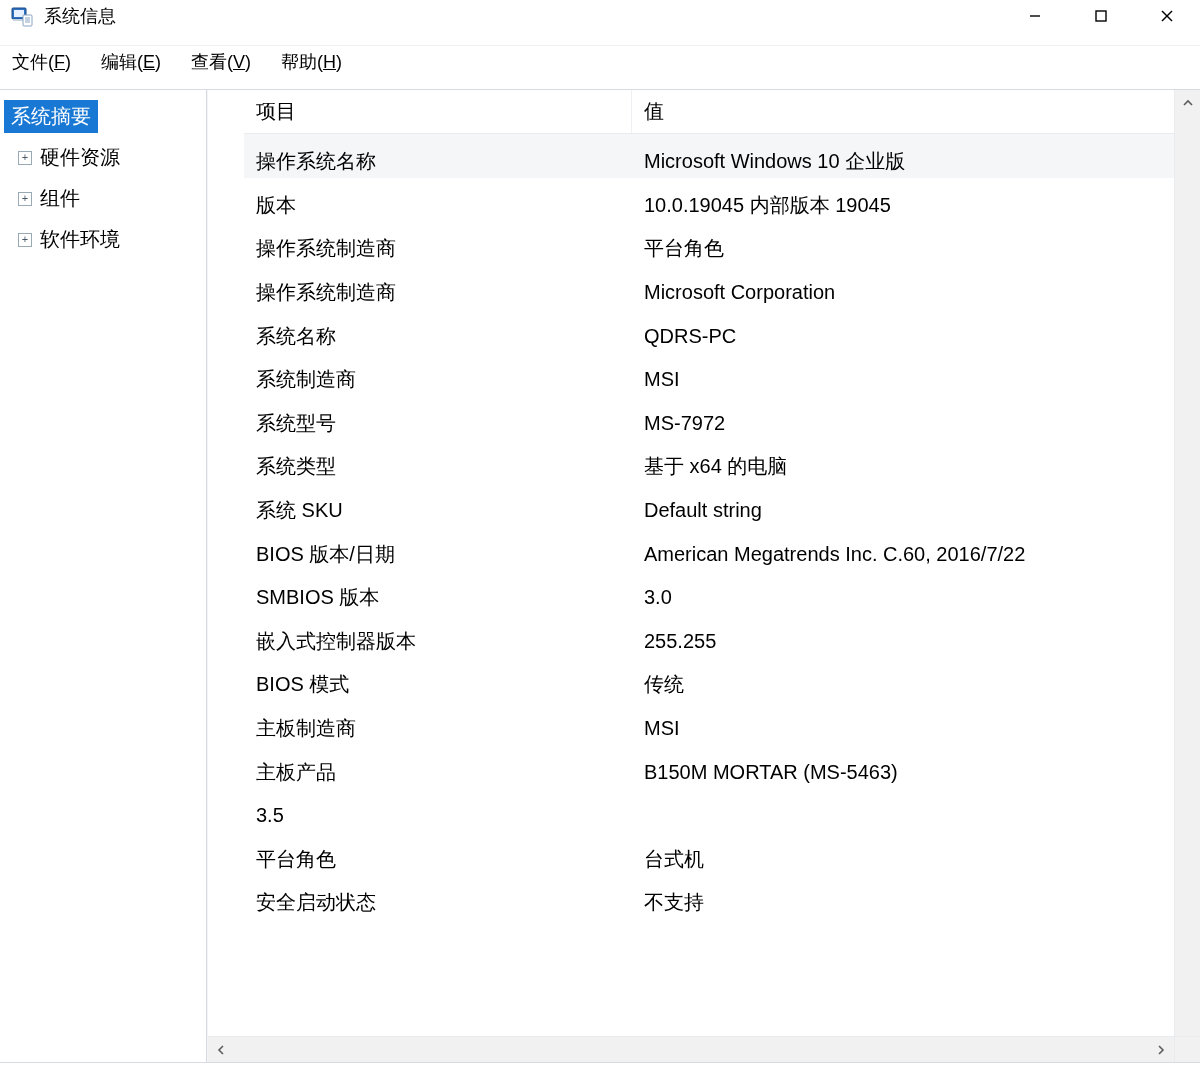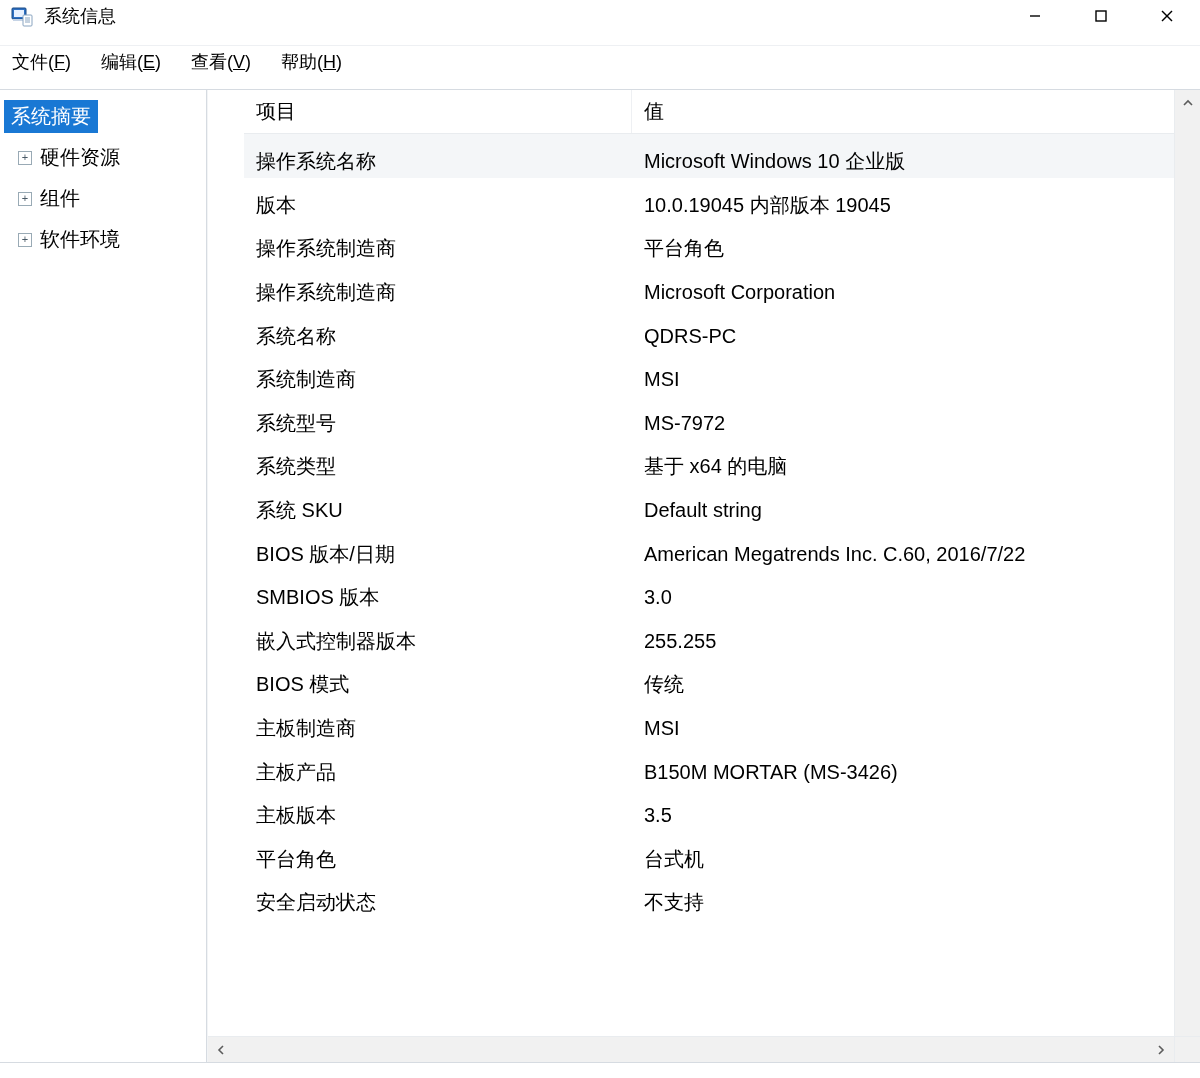--- a/index.html
+++ b/index.html
@@ -309,24 +309,23 @@
             <div class="lv-row">
               <div class="cell cell-item">BIOS 模式</div>
               <div class="cell cell-value">传统</div>
             </div>
             <div class="lv-row">
               <div class="cell cell-item">主板制造商</div>
               <div class="cell cell-value">MSI</div>
             </div>
             <div class="lv-row">
               <div class="cell cell-item">主板产品</div>
-              <div class="cell cell-value">B150M MORTAR (MS-3426)</div>
-            </div>
-            <div class="lv-row">
-              <div class="cell cell-item">主板版本</div>
+              <div class="cell cell-value">B150M MORTAR (MS-5463)</div>
+            </div>
+            <div class="lv-row">
               <div class="cell cell-value">3.5</div>
             </div>
             <div class="lv-row">
               <div class="cell cell-item">平台角色</div>
               <div class="cell cell-value">台式机</div>
             </div>
             <div class="lv-row">
               <div class="cell cell-item">安全启动状态</div>
               <div class="cell cell-value">不支持</div>
             </div>

